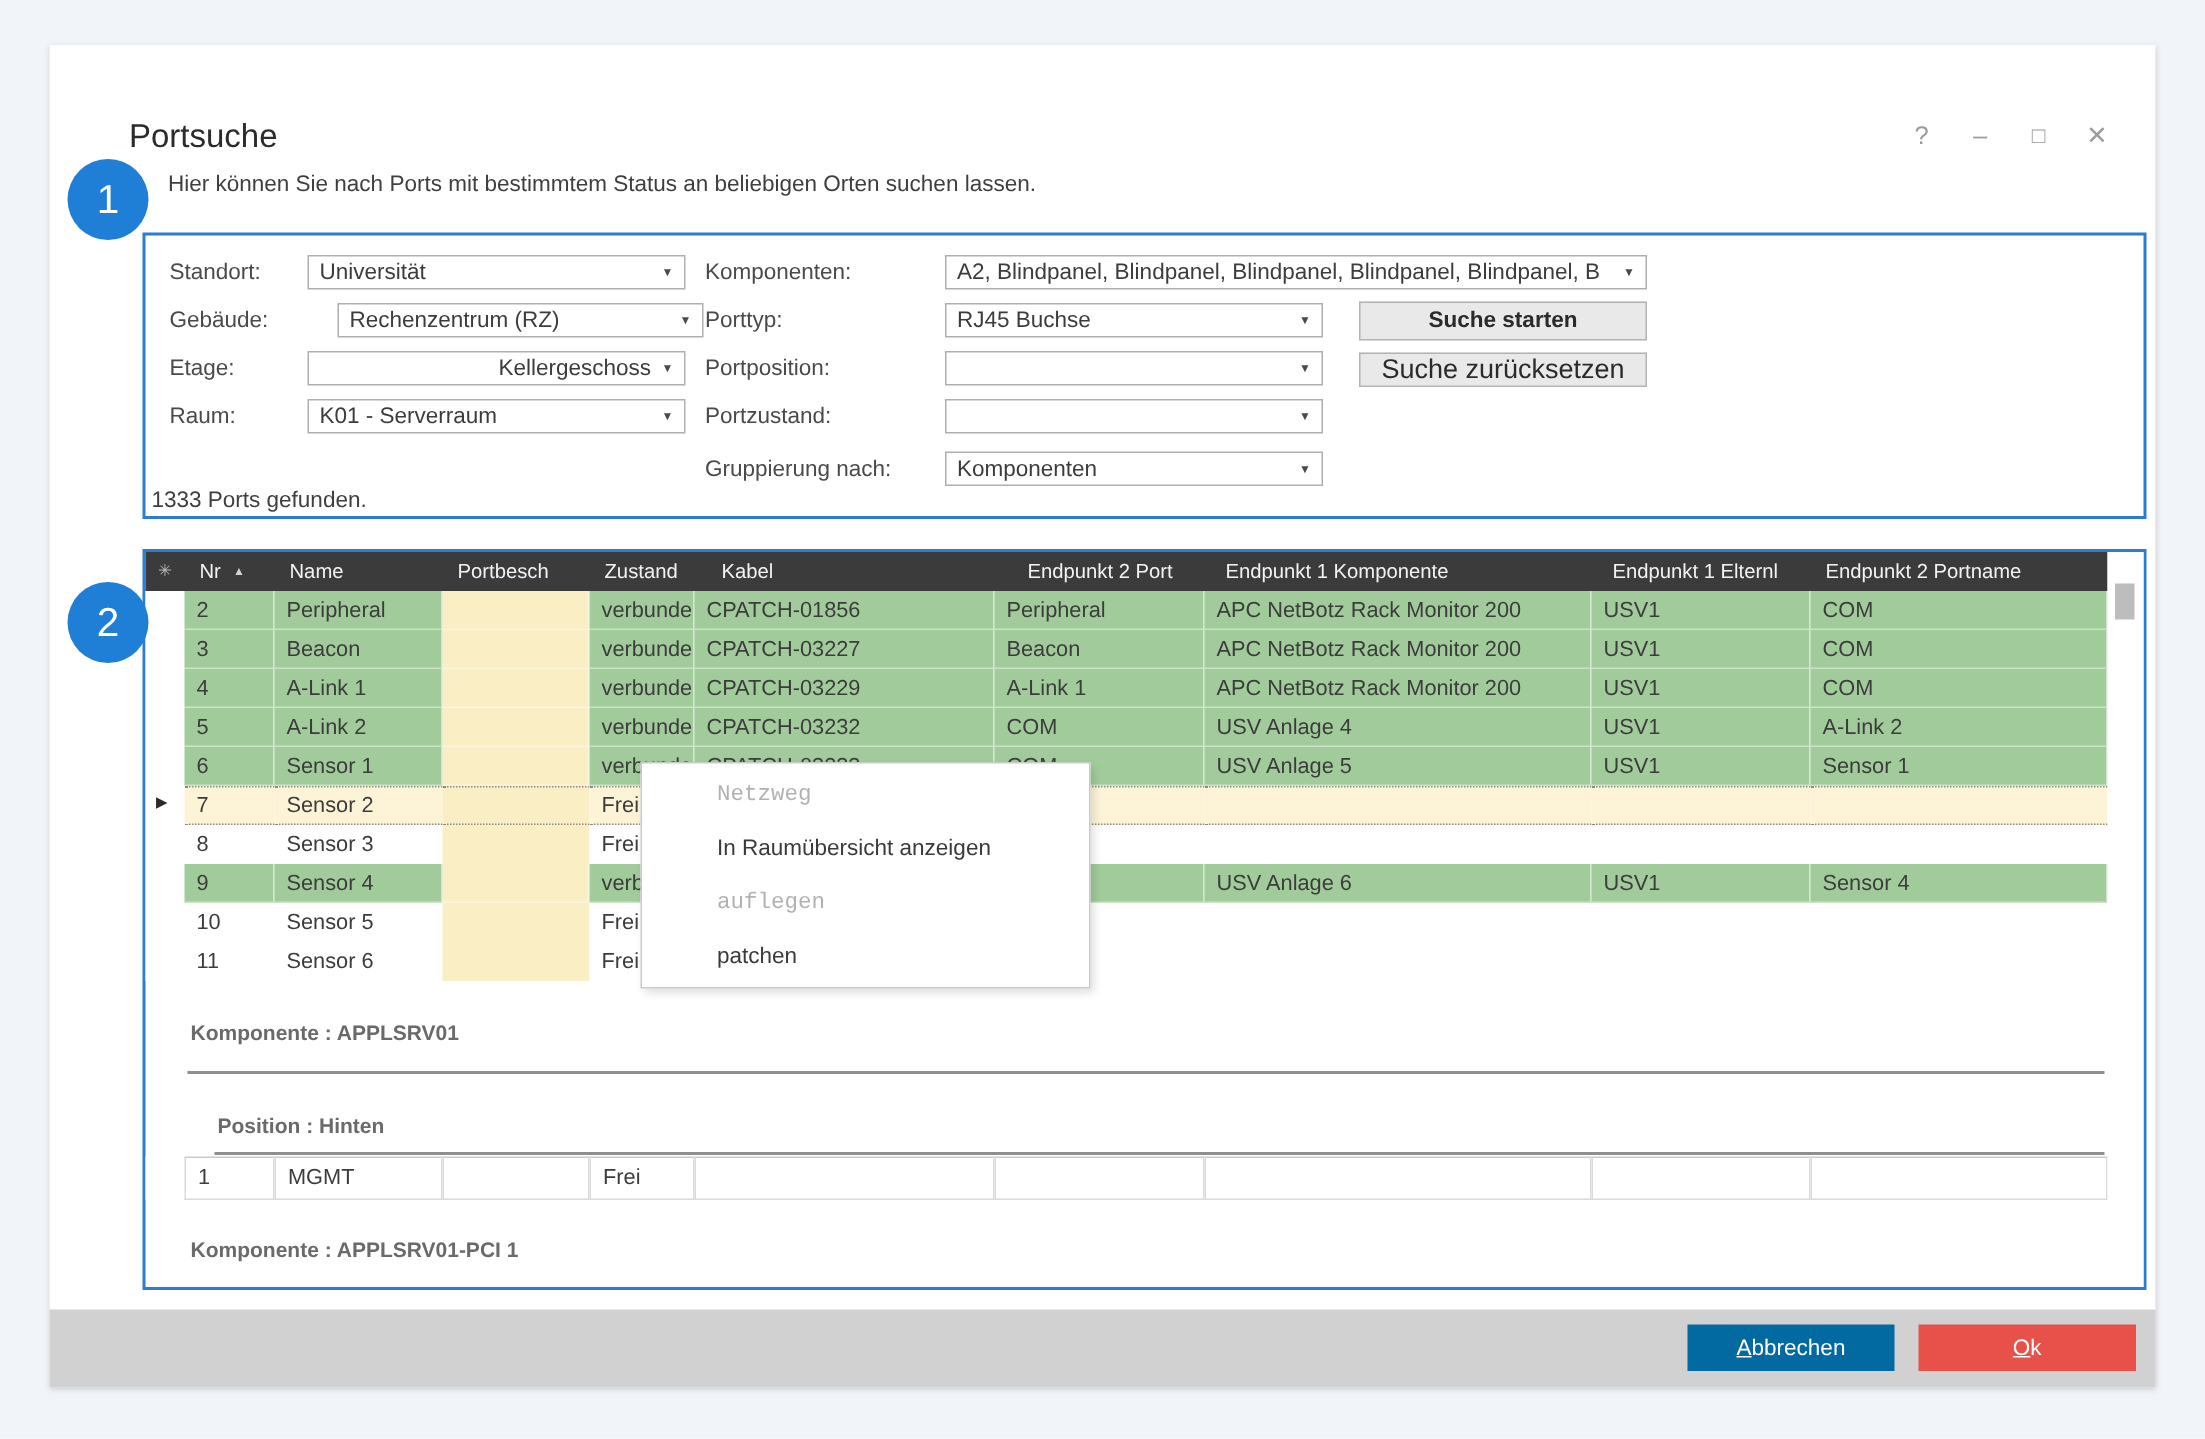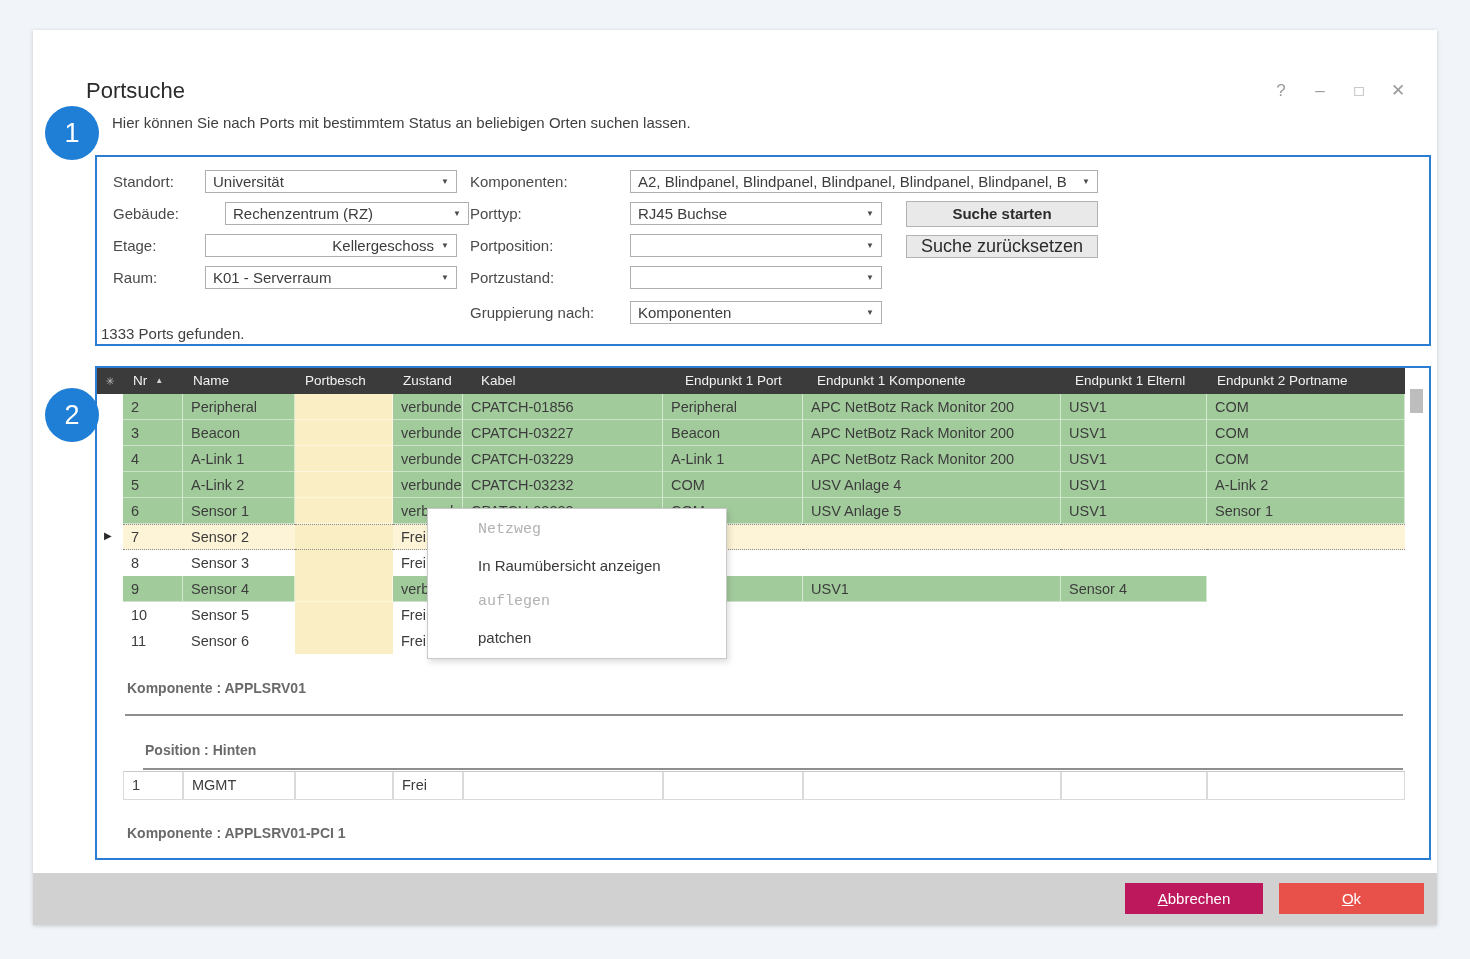--- a/index.html
+++ b/index.html
@@ -69,21 +69,21 @@
   
   .badge { position:absolute; width:54px; height:54px; border-radius:50%; background:#1f7ed6; color:#fff;
            font-size:27px; text-align:center; line-height:54px; z-index:40; }
   .badge-1 { left:45px; top:106px; }
   .badge-2 { left:45px; top:388px; }
 
   
   .footer { position:absolute; left:0; bottom:0; width:1404px; height:52px; background:#d1d1d1; }
   .btn-footer { position:absolute; top:10px; height:31px; font-size:15px; text-align:center; line-height:31px;
                 color:#fff; cursor:default; }
-  .btn-cancel { left:1092px; width:138px; background:#be185d; }
+  .btn-cancel { left:1092px; width:138px; background:#0369a1; }
   .btn-ok { left:1246px; width:145px; background:#e8504a; }
   .ak { text-decoration:underline; }
 </style>
 </head>
 <body>
 
 <div class="page">
 
   <div class="dialog">
 
@@ -163,21 +163,21 @@
 
       <div class="thead">
         <div class="hcell settings">✳</div>
         <div class="hcell">
           <span>Nr</span><span class="sort-icon">▲</span>
         </div>
         <div class="hcell">Name</div>
         <div class="hcell">Portbesch</div>
         <div class="hcell">Zustand</div>
         <div class="hcell" style="padding-left:18px;">Kabel</div>
-        <div class="hcell" style="padding-left:22px;">Endpunkt 1 Port</div>
+        <div class="hcell" style="padding-left:22px;">Endpunkt 2 Port</div>
         <div class="hcell" style="padding-left:14px;">Endpunkt 1 Komponente</div>
         <div class="hcell" style="padding-left:14px;">Endpunkt 1 Elternl</div>
         <div class="hcell">Endpunkt 2 Portname</div>
       </div>
 
       <div class="rows-wrap" id="table-rows">
           <div class="trow row-connected">
             <span class="cell cell-indicator"></span>
             <span class="cell">2</span>
             <span class="cell">Peripheral</span>
@@ -262,20 +262,21 @@
             <span class="cell"></span>
           </div>
           <div class="trow row-connected">
             <span class="cell cell-indicator"></span>
             <span class="cell">9</span>
             <span class="cell">Sensor 4</span>
             <span class="cell band"></span>
             <span class="cell">verbunden</span>
             <span class="cell"></span>
             <span class="cell"></span>
+            <span class="cell">USV Anlage 6</span>
             <span class="cell">USV1</span>
             <span class="cell">Sensor 4</span>
           </div>
           <div class="trow row-free">
             <span class="cell cell-indicator"></span>
             <span class="cell">10</span>
             <span class="cell">Sensor 5</span>
             <span class="cell band"></span>
             <span class="cell">Frei</span>
             <span class="cell"></span>

